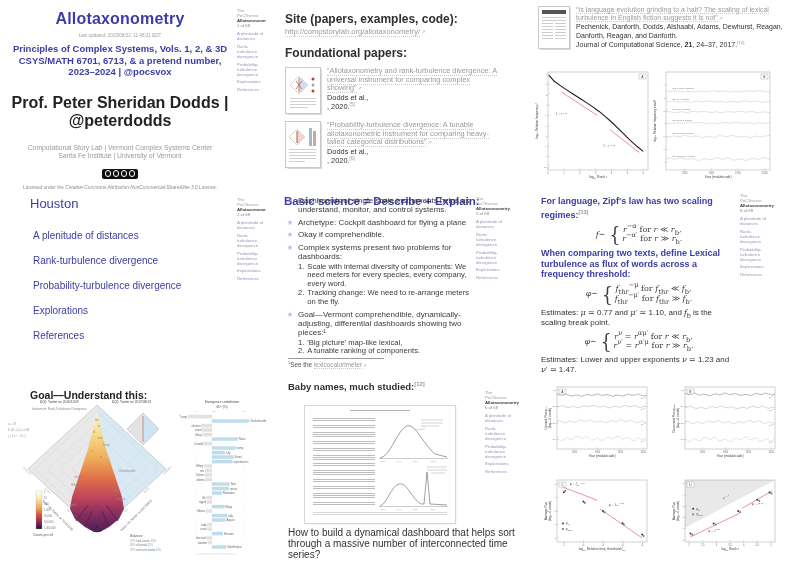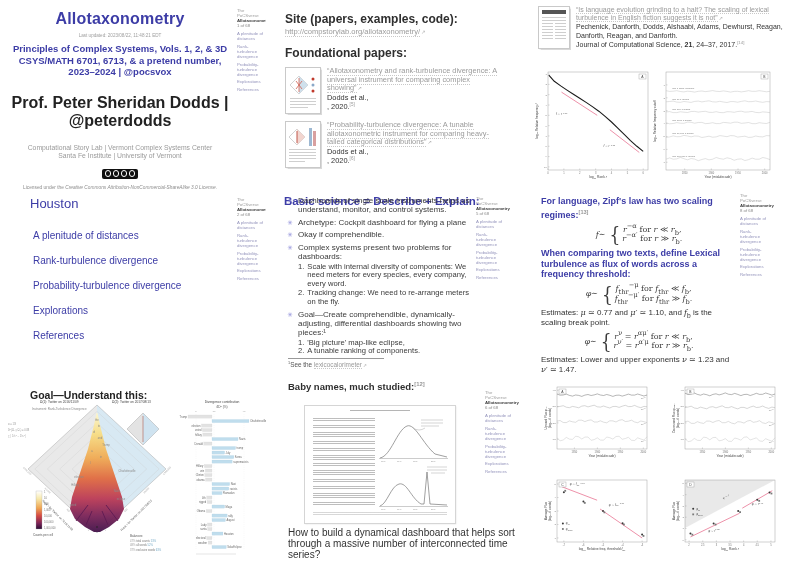--- a/index.html
+++ b/index.html
@@ -311,26 +311,26 @@
             <span>1.</span>
             <span>Scale with internal diversity of components: We need meters for every species, every company, every word.</span>
           </div>
           <div>
             <span>2.</span>
             <span>Tracking change: We need to re-arrange meters on the fly.</span>
           </div>
         </div>
         <div class="brow">
           <span class="bico">✳</span>
-          <div class="btxt">Goal—Create comprehendible, dynamically-adjusting, differential dashboards showing two pieces:¹</div>
+          <div class="btxt">Goal—Vermont comprehendible, dynamically-adjusting, differential dashboards showing two pieces:¹</div>
         </div>
         <div class="bsub">
           <div>
             <span>1.</span>
-            <span>'Big picture' map-like eclipse,</span>
+            <span>'Big picture' map-like lexical,</span>
           </div>
           <div>
             <span>2.</span>
             <span>A tunable ranking of components.</span>
           </div>
         </div>
       </div>
     <div class="fnote" style="left:22px;top:168px">
       <span class="fnsup">1</span><span>See the </span><span class="dash link">lexicocalorimeter</span><span class="ext">↗</span>
     </div>

